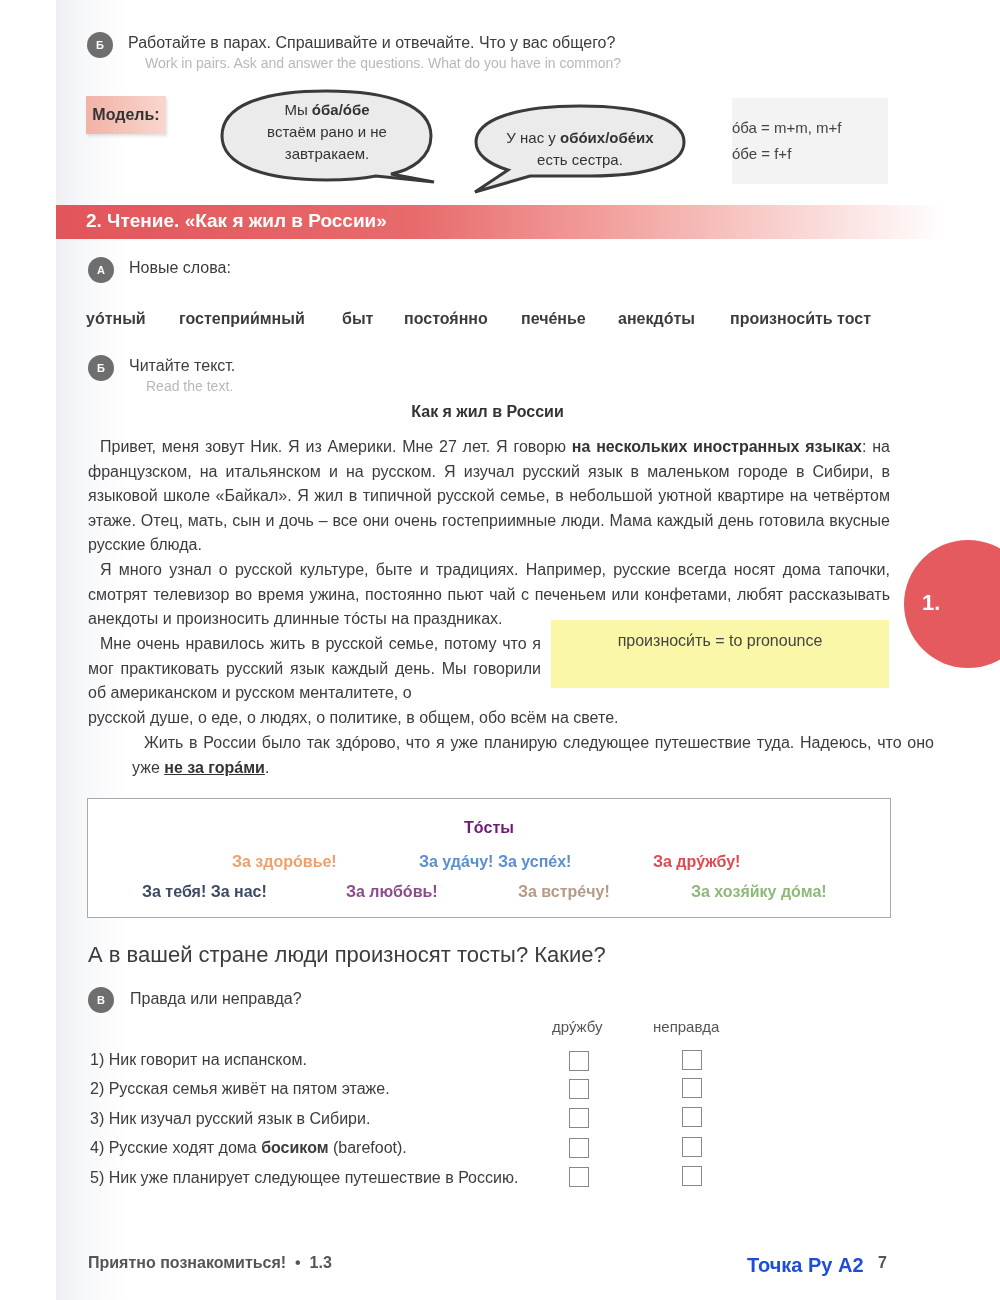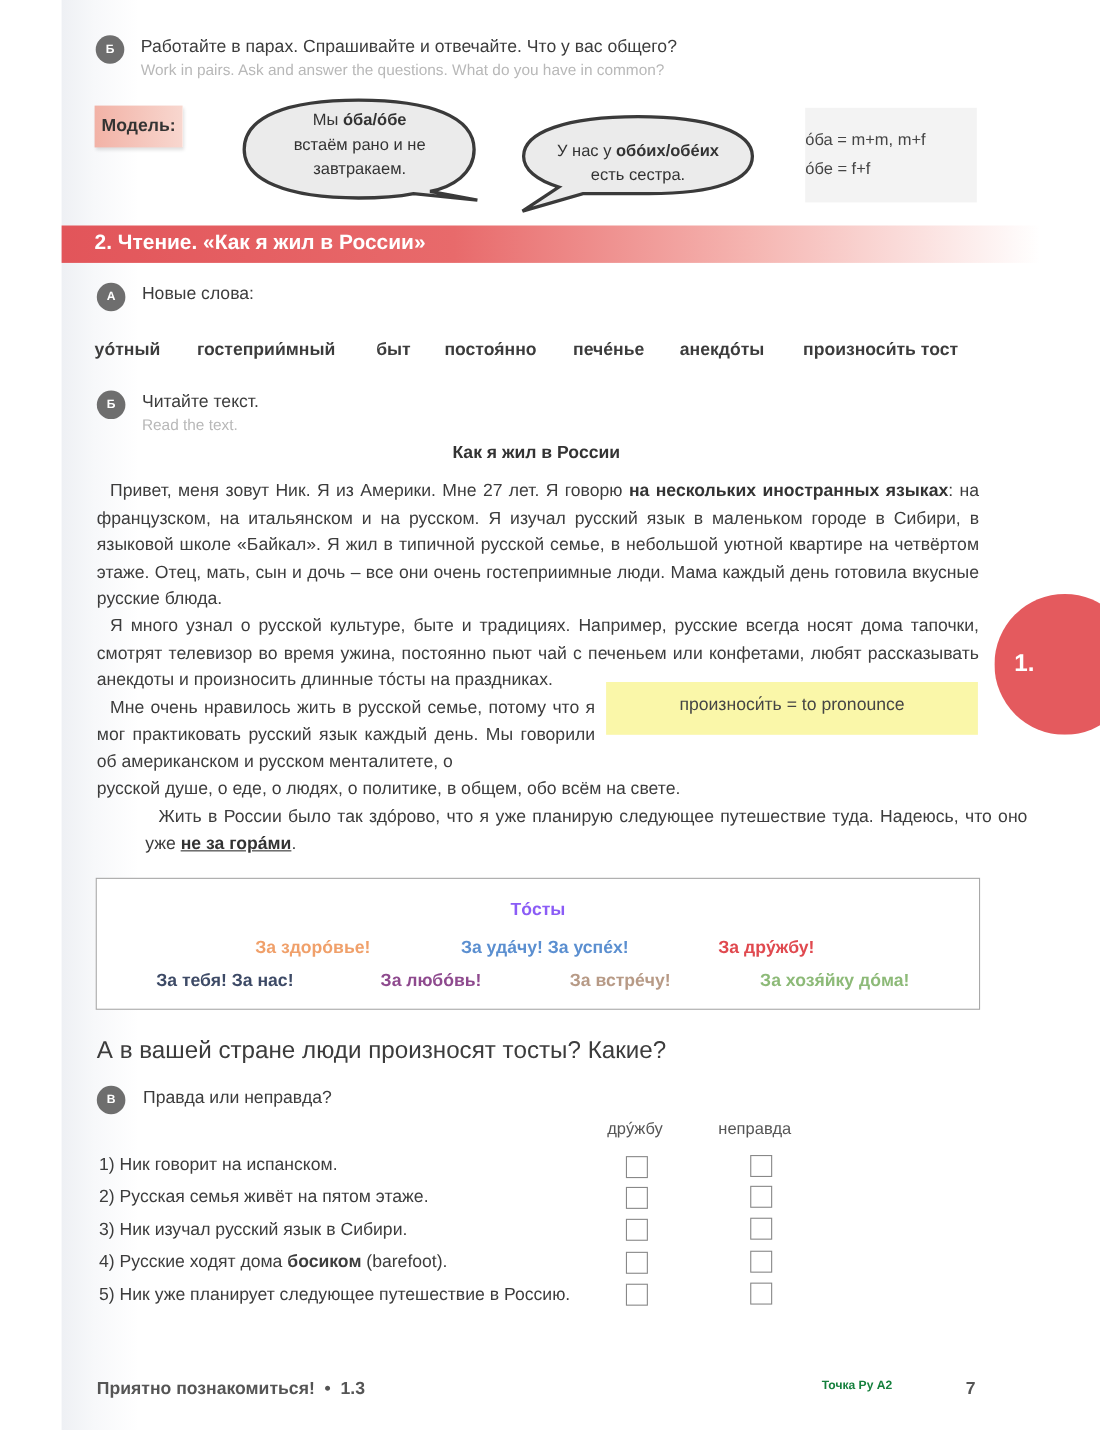--- a/index.html
+++ b/index.html
@@ -5,21 +5,21 @@
   * { box-sizing: border-box; margin: 0; padding: 0; }
   html, body { width: 1000px; height: 1300px; background: #ffffff; overflow: hidden; }
   body { position: relative; font-family: "Liberation Sans", "DejaVu Sans", sans-serif; color: #3a3a3a; }
   .left-margin { position: absolute; left: 0; top: 0; width: 56px; height: 1300px; background: #ffffff; }
   .page { position: absolute; left: 56px; top: 0; width: 944px; height: 1300px;
           background: linear-gradient(to right, #eef0f4 0px, #f7f8fa 30px, #ffffff 70px); }
   .abs { position: absolute; }
   .badge { position: absolute; width: 26px; height: 26px; border-radius: 50%; background: #6e6e6e;
            color: #fff; font-size: 11px; font-weight: bold; text-align: center; line-height: 26px; }
   .instr { position: absolute; font-size: 16px; color: #3c3c3c; }
-  .instr-en { position: absolute; font-size: 14px; color: #b8b8b8; }
+  .instr-en { position: absolute; font-size: 14px; color: #b8b8b8; margin-left: 17px; }
 
   .model-label { left: 86px; top: 96px; width: 80px; height: 38px;
                  background: linear-gradient(to right, #f2b2a6, #f8d7cf); font-weight: bold; font-size: 16px;
                  color: #333; text-align: center; line-height: 38px; box-shadow: 1px 2px 3px rgba(0,0,0,0.12); }
   .bubble-svg { position: absolute; }
   .bubble-text { position: absolute; text-align: center; font-size: 15px; color: #333; line-height: 22px; }
   .bubble-text b { font-weight: bold; }
   .grey-note { left: 732px; top: 98px; width: 156px; height: 86px; background: #f3f3f3;
                text-align: left; font-size: 15px; color: #444; line-height: 26px; padding-top: 17px; }
 
@@ -29,38 +29,38 @@
 
   .vocab-row { position: absolute; left: 86px; top: 310px; width: 800px; font-size: 16px; font-weight: bold; color: #3c3c3c; }
   .vocab-row span { position: absolute; top: 0; white-space: nowrap; }
 
   .text-title { position: absolute; left: 0; width: 975px; top: 403px; text-align: center; font-size: 16px; font-weight: bold; color: #333; }
   .para { position: absolute; left: 88px; width: 802px; font-size: 16px; line-height: 24.5px; color: #3c3c3c; text-align: justify; }
   .para .ind { display: inline-block; width: 12px; }
   .para b { font-weight: bold; color: #333; }
   .para u { text-decoration: underline; }
 
-  .yellow-note { left: 551px; top: 620px; width: 338px; height: 48px; background: #faf7a9;
+  .yellow-note { left: 551px; top: 620px; width: 338px; height: 68px; background: #faf7a9;
                  text-align: center; font-size: 16px; color: #444; line-height: 26px; padding-top: 8px; }
   .chapter-tab { position: absolute; left: 904px; top: 540px; width: 96px; height: 128px; overflow: hidden; }
   .chapter-circle { position: absolute; left: 0; top: 0; width: 128px; height: 128px; border-radius: 50%; background: #e45a5e; }
   .chapter-num { position: absolute; left: 18px; top: 50px; font-size: 22px; font-weight: bold; color: #fff; }
 
   .toast-box { left: 87px; top: 798px; width: 804px; height: 120px; border: 1.5px solid #a8a8a8; background: #fff; }
-  .toast-title { position: absolute; left: 0; width: 100%; top: 20px; text-align: center; font-size: 16px; font-weight: bold; color: #8b5cf6; }
+  .toast-title { position: absolute; left: 0; width: 100%; top: 20px; text-align: center; font-size: 16px; font-weight: bold; color: #701a75; }
   .toast { position: absolute; font-size: 16px; font-weight: bold; white-space: nowrap; }
 
   .question { left: 88px; top: 942px; font-size: 22px; color: #3c3c3c; }
   .col-head { position: absolute; font-size: 15px; color: #555; }
   .stmt { position: absolute; left: 90px; font-size: 16px; color: #3c3c3c; white-space: nowrap; }
   .stmt b { font-weight: bold; }
   .cb { position: absolute; width: 20px; height: 20px; border: 1.3px solid #888; background: #fff; }
 
   .footer-left { left: 88px; top: 1254px; font-size: 16px; font-weight: bold; color: #555; }
-  .footer-right { left: 747px; top: 1254px; font-size: 11px; font-weight: bold; color: #15803d; }
+  .footer-right { left: 747px; top: 1254px; font-size: 20px; font-weight: bold; color: #1d4ed8; }
   .footer-page { left: 878px; top: 1254px; font-size: 16px; font-weight: bold; color: #555; }
 </style>
 </head>
 <body>
 
 <div class="left-margin"></div>
 <div class="page"></div>
 
 <div class="badge" style="left:87px;top:32px;">Б</div>
 <div class="instr" style="left:128px;top:34px;text-align:right;">Работайте в парах. Спрашивайте и отвечайте. Что у вас общего?</div>

